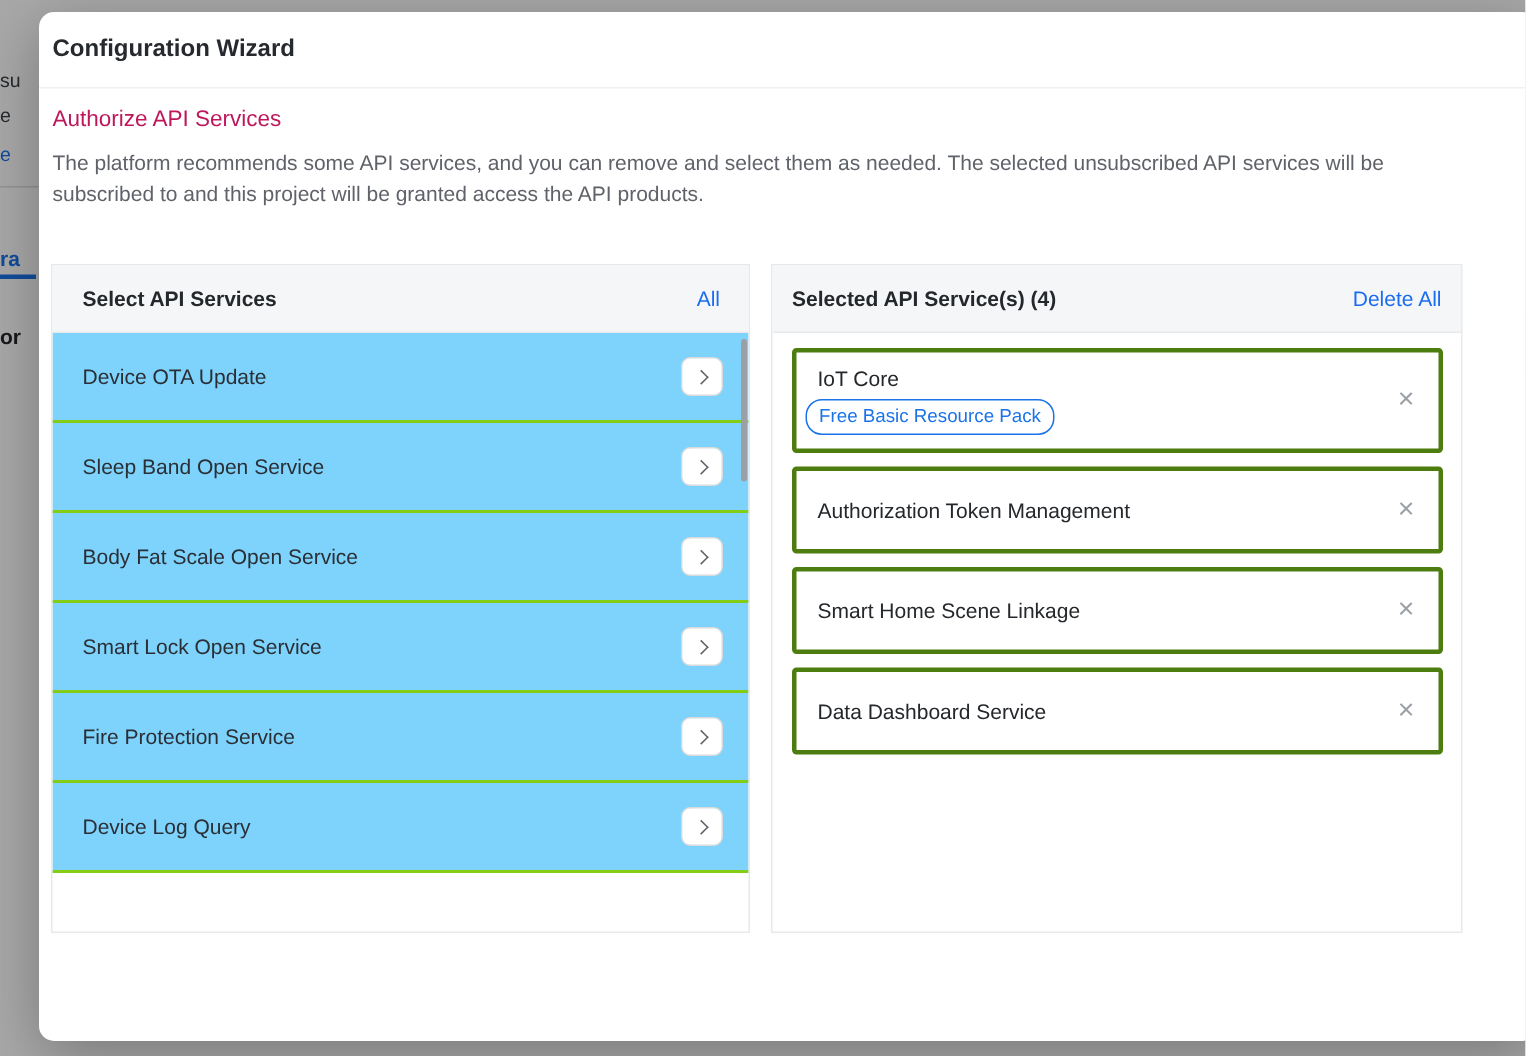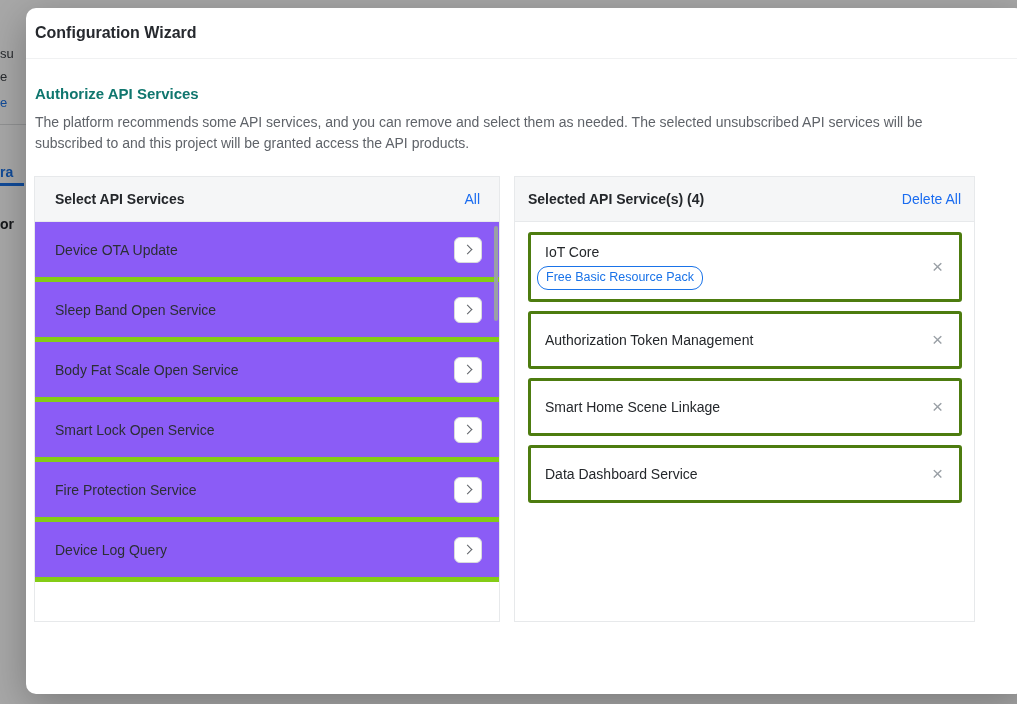--- a/index.html
+++ b/index.html
@@ -33,21 +33,21 @@
   .modal {
     position:absolute; left:26px; top:8px; width:999px; height:686px;
     background:#fff; border-radius:10px; box-shadow:0 10px 40px rgba(0,0,0,0.28);
   }
   .modal-header {
     height:51px; border-bottom:1px solid #f0f1f2;
     display:flex; align-items:center; padding-left:9px;
   }
   .modal-title { font-size:16px; font-weight:700; color:#26292e; }
 
-  .section-title { margin:26px 15px 0 9px; font-size:15px; font-weight:700; color:#0f766e; }
+  .section-title { margin:12px 15px 0 9px; font-size:15px; font-weight:400; color:#be185d; }
   .desc { margin:10px 15px 0 9px; font-size:14px; line-height:21px; color:#5f6369; white-space:nowrap; overflow:hidden; }
 
   .panels { position:absolute; left:8px; top:168px; width:941px; display:flex; gap:14px; }
   .panel {
     border:1px solid #e7e9eb; height:446px; background:#fff;
     position:relative; overflow:hidden;
   }
   .panel-left { width:466px; }
   .panel-right { width:461px; }
   .panel-header {
@@ -55,21 +55,21 @@
     display:flex; align-items:center; justify-content:space-between;
   }
   .panel-left .panel-header { padding:0 19px 0 20px; }
   .panel-right .panel-header { padding:0 13px; }
   .panel-title { font-size:14px; font-weight:600; color:#24272b; }
   .panel-link { font-size:14px; color:#1a6cf0; cursor:pointer; }
 
   
   .svc-row {
     height:60px; display:flex; align-items:center; justify-content:space-between;
-    padding:0 17px 0 20px; border-bottom:5px solid #84cc16; background:#8b5cf6;
+    padding:0 17px 0 20px; border-bottom:2px solid #84cc16; background:#7dd3fc;
   }
   .svc-name { font-size:14px; color:#2b2f35; }
   .chev-btn {
     width:28px; height:26px; border:1px solid #d8dadc; border-radius:6px;
     background:#fff; display:flex; align-items:center; justify-content:center; cursor:pointer;
   }
   .chev {
     width:7px; height:7px; margin-left:-2px;
     border-top:1.6px solid #5f6368; border-right:1.6px solid #5f6368;
     transform:rotate(45deg);

